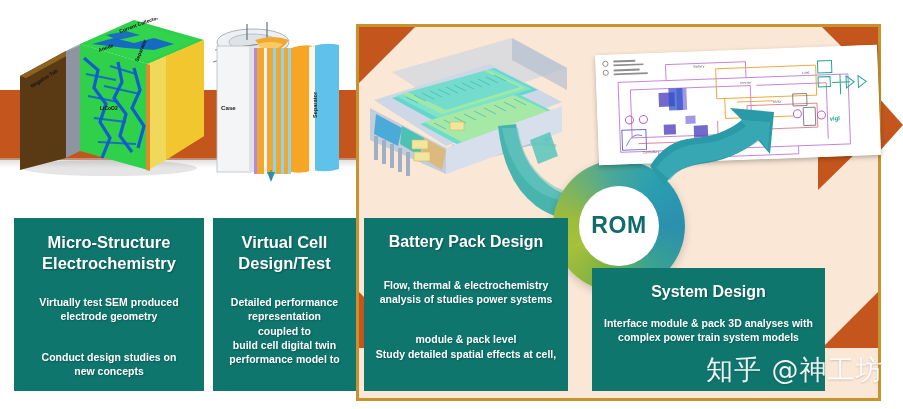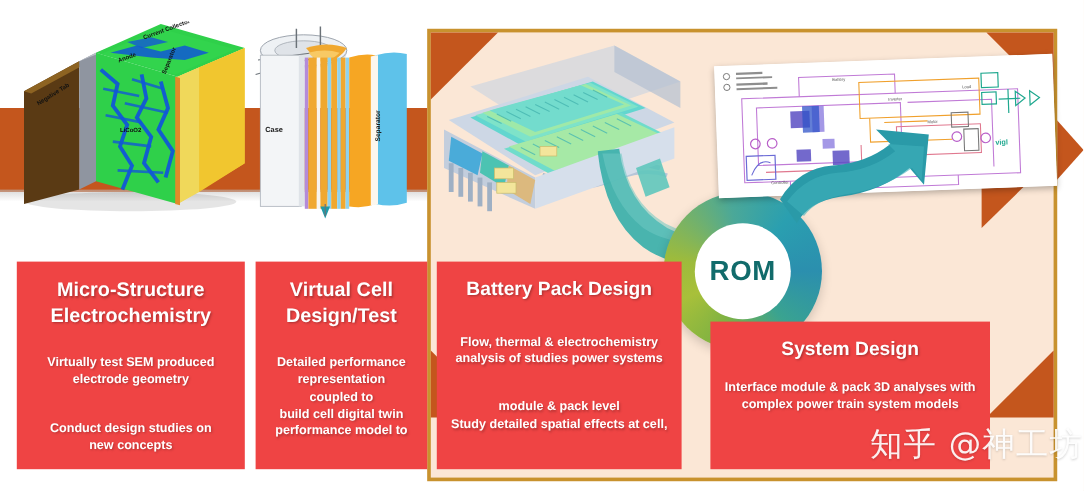--- a/index.html
+++ b/index.html
@@ -49,40 +49,40 @@
   .rom-hole{position:absolute;left:26px;top:26px;width:80px;height:80px;
        border-radius:50%;background:#ffffff;}
   .rom-label{position:absolute;left:0;top:52px;width:132px;text-align:center;
        color:#116b6b;font-size:23px;font-weight:bold;letter-spacing:.6px;}
 
   
   .arrow-down{position:absolute;left:498px;top:120px;width:120px;height:110px;}
   .arrow-up{position:absolute;left:650px;top:100px;width:145px;height:120px;}
 
   
-  .panel{position:absolute;background:#ef4444;color:#ffffff;text-align:center;
+  .panel{position:absolute;background:#0f766e;color:#ffffff;text-align:center;
        box-sizing:border-box;padding:14px 10px 8px 10px;}
   .p1{left:14px;top:218px;width:190px;height:173px;}
   .p2{left:213px;top:218px;width:143px;height:173px;}
   .p3{left:364px;top:218px;width:204px;height:173px;}
   .p4{left:592px;top:268px;width:233px;height:123px;}
 
   .p-title{font-size:16.5px;font-weight:bold;line-height:1.25;
        text-shadow:1px 1px 2px rgba(0,0,0,.30);}
   .p3 .p-title,.p4 .p-title{font-size:16px;}
   .p-body{font-size:10.5px;font-weight:bold;line-height:1.35;
        text-shadow:1px 1px 2px rgba(0,0,0,.25);}
   .gap-sm{height:14px;}
   .gap-md{height:22px;}
   .gap-lg{height:26px;}
 
   
   .watermark{position:absolute;left:706px;top:352px;font-size:27px;
        color:rgba(255,255,255,.92);font-family:"DejaVu Sans",sans-serif;
-       letter-spacing:1px;text-shadow:0 1px 2px rgba(0,0,0,.18);margin-left:19px;}
+       letter-spacing:1px;text-shadow:0 1px 2px rgba(0,0,0,.18);}
   
   .tiny{font-size:5px;font-weight:bold;fill:#111;}
 </style>
 </head>
 <body>
 
 <div id="stage">
 
   <div class="banner"></div>
   <div class="banner-head"></div>

